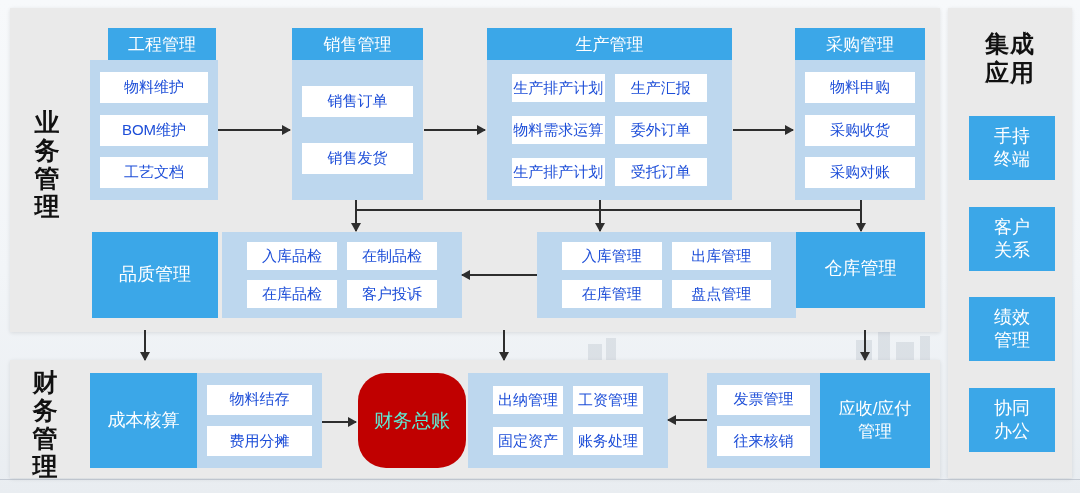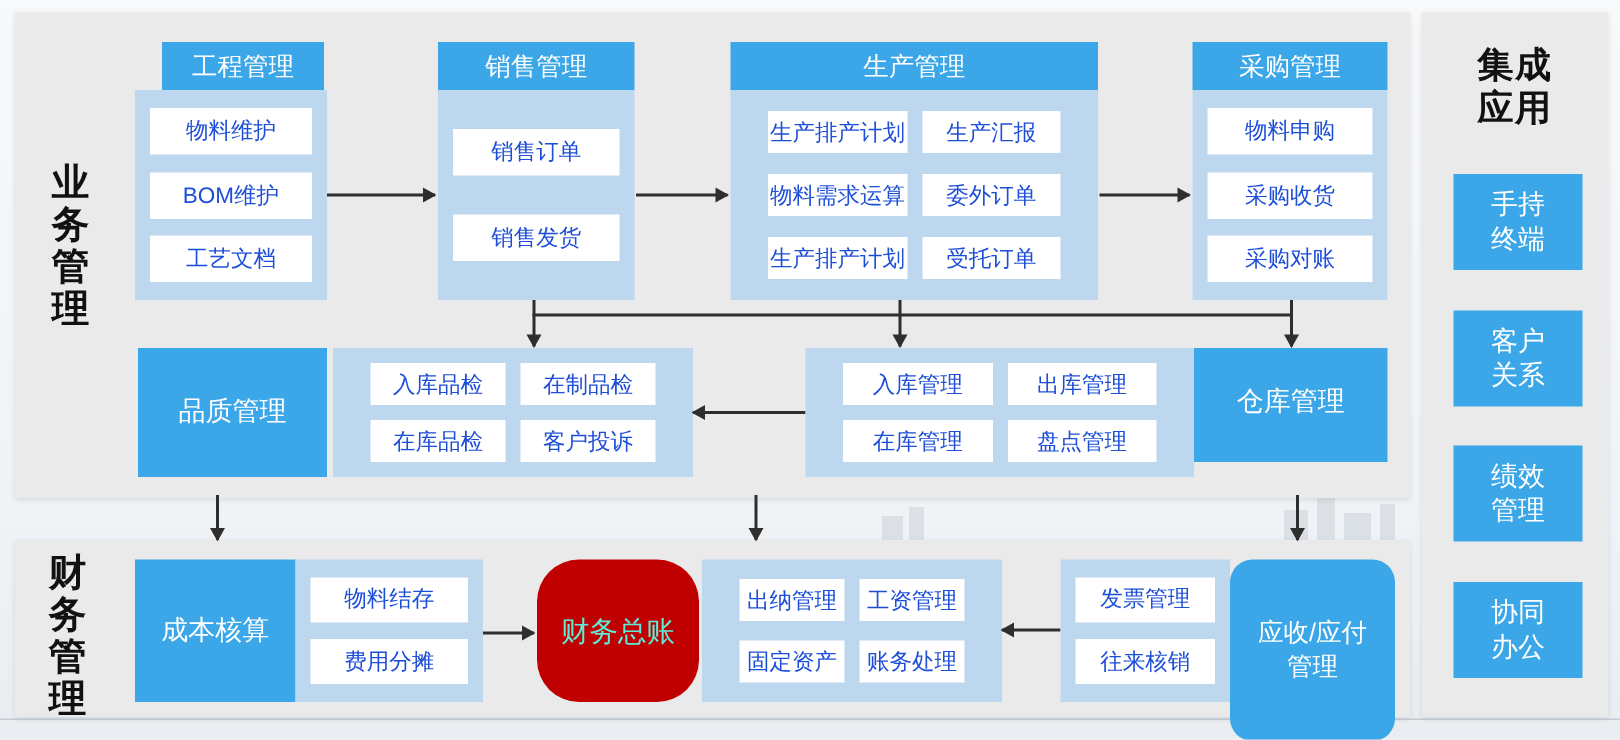--- a/index.html
+++ b/index.html
@@ -152,21 +152,21 @@
     <div class="witem">出纳管理</div>
     <div class="witem">工资管理</div>
     <div class="witem">固定资产</div>
     <div class="witem">账务处理</div>
   </div>
   <div class="abs ar ar-h to-l" style="left:668px;top:419px;width:39px;"></div>
   <div class="abs colbody" style="left:707px;top:373px;width:113px;height:95px;">
     <div class="witem" style="height:30px;">发票管理</div>
     <div class="witem" style="height:30px;">往来核销</div>
   </div>
-  <div class="abs bigblue" style="left:820px;top:373px;width:110px;height:121px;font-size:17px;border-radius:15px;">应收/应付
+  <div class="abs bigblue" style="left:820px;top:373px;width:110px;height:95px;font-size:17px;">应收/应付
 管理</div>
 
   <div class="abs inttitle" style="left:948px;top:30px;width:124px;">集成
 应用</div>
   <div class="abs bigblue" style="left:969px;top:116px;width:86px;height:64px;">手持
 终端</div>
   <div class="abs bigblue" style="left:969px;top:207px;width:86px;height:64px;">客户
 关系</div>
   <div class="abs bigblue" style="left:969px;top:297px;width:86px;height:64px;">绩效
 管理</div>

